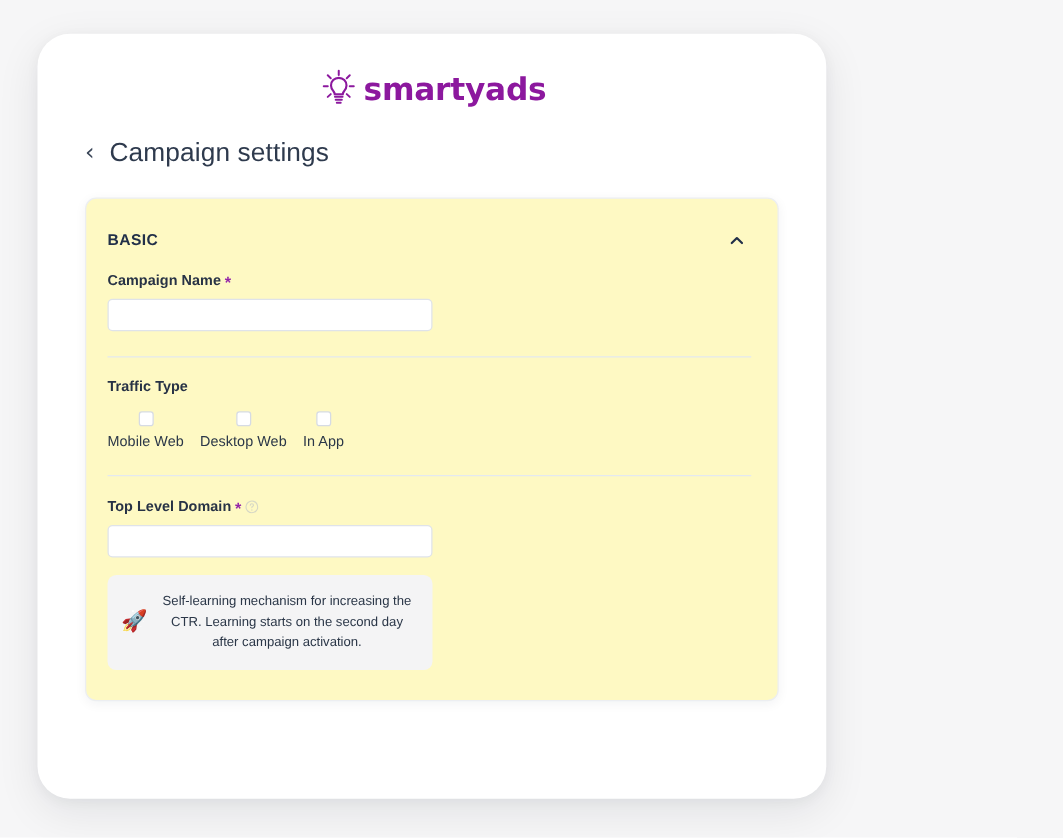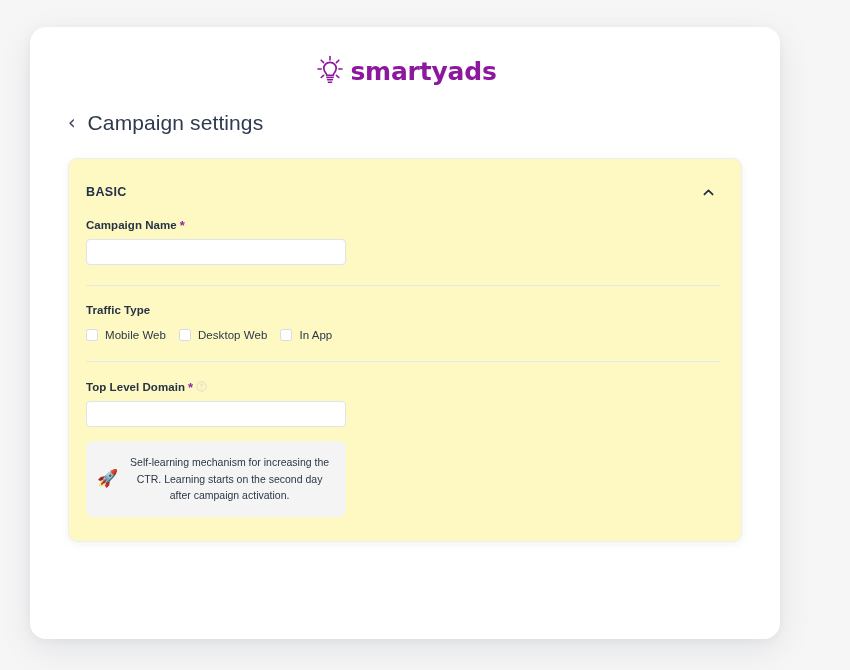--- a/index.html
+++ b/index.html
@@ -14,24 +14,24 @@
     background: #f6f6f7;
     font-family: "Liberation Sans", "DejaVu Sans", sans-serif;
     -webkit-font-smoothing: antialiased;
   }
 
   
   .app-window {
     position: absolute;
     left: 30px;
     top: 27px;
-    width: 750px;
+    width: 631px;
     height: 612px;
     background: #ffffff;
-    border-radius: 16px;
+    border-radius: 26px;
     box-shadow: 0 10px 34px rgba(17, 24, 39, 0.085),
                 0 2px 10px rgba(17, 24, 39, 0.045);
     overflow: hidden;
   }
 
   
   .brand {
     display: flex;
     align-items: center;
     justify-content: center;
@@ -162,20 +162,21 @@
     display: flex;
     align-items: center;
     gap: 13px;
     margin-top: 13px;
   }
   .check-item {
     display: flex;
     align-items: center;
     gap: 7px;
     cursor: pointer;
+    flex-direction: column;
   }
   .checkbox-box {
     width: 12px;
     height: 12px;
     border: 1px solid #d6dbe4;
     border-radius: 2.5px;
     background: #fff;
     flex: none;
   }
   .check-label {

